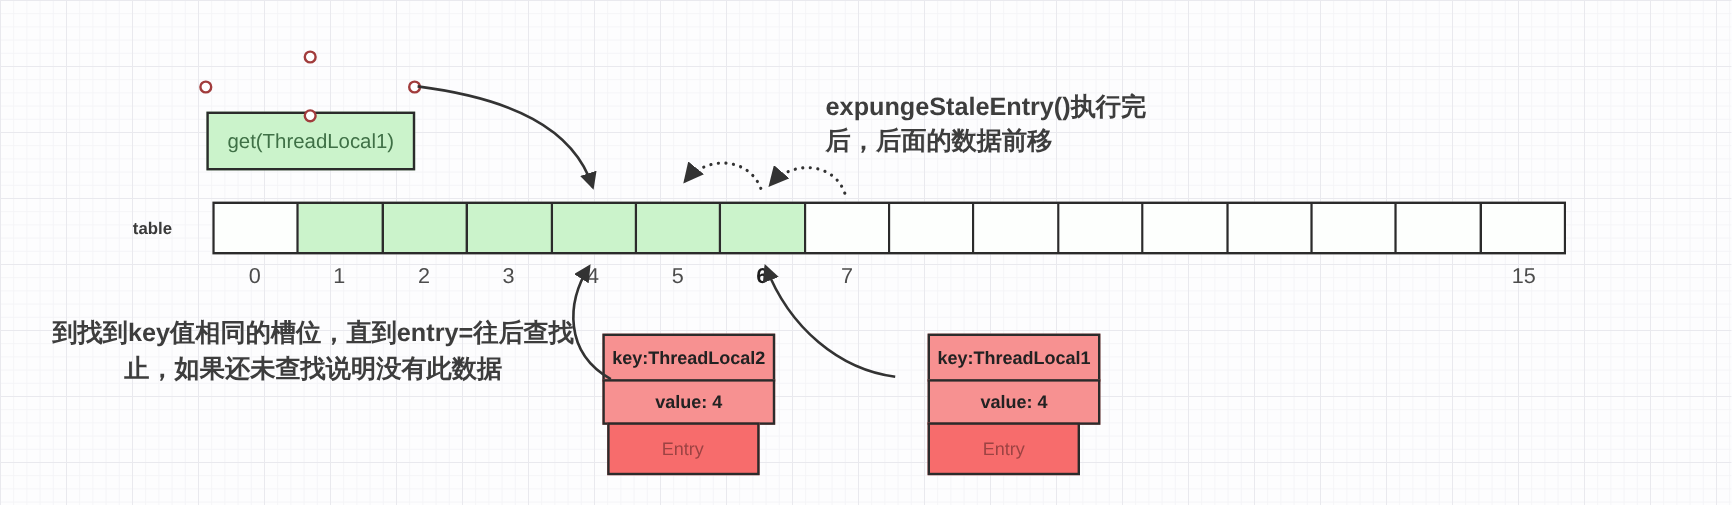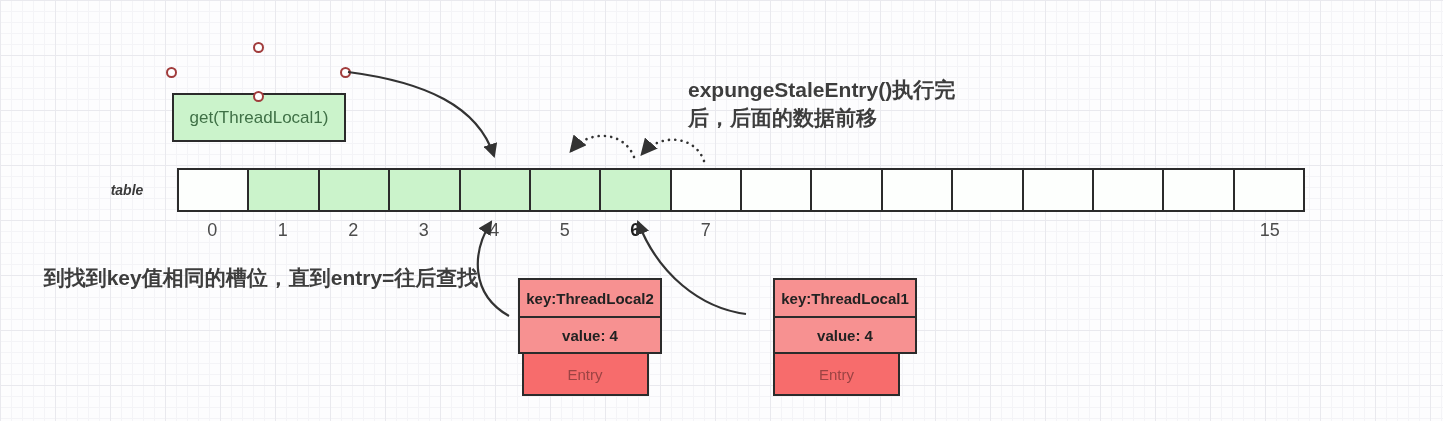--- a/index.html
+++ b/index.html
@@ -40,21 +40,21 @@
   .note-top {
     position: absolute; left: 688px; top: 76px; width: 362px;
     font-size: 21px; font-weight: bold;
     color: var(--text-dark); line-height: 28px; z-index: 2;
   }
 
   
   .table-label {
     position: absolute; left: 98px; top: 182px; width: 58px;
     text-align: center; font-size: 14px; font-weight: bold;
-    color: #3a3a3a; z-index: 2; font-style: italic;
+    color: #3a3a3a; z-index: 2;
   }
   .table-row {
     position: absolute; left: 177px; top: 168px;
     width: 1128px; height: 44px;
     border: 2px solid var(--border-dark);
     display: flex; background: #fff; z-index: 2;
   }
   .cell { flex: 1; border-right: 2px solid var(--border-dark); background: #fdfffd; }
   .cell:last-child { border-right: none; }
   .cell.green { background: var(--cell-green); }
@@ -71,21 +71,21 @@
 
   
   .note-left {
     position: absolute; left: 35px; top: 263px; width: 452px;
     text-align: center; font-size: 21px; font-weight: bold;
     color: var(--text-dark); line-height: 30px; z-index: 2;
   }
 
   
   .entry-box { position: absolute; width: 144px; z-index: 2; }
-  .entry-box.pos-1 { left: 508px; top: 278px; padding-left: 10px; }
+  .entry-box.pos-1 { left: 492px; top: 278px; padding-left: 10px; }
   .entry-box.pos-2 { left: 745px; top: 278px; padding-left: 28px; }
   .entry-key, .entry-value {
     width: 144px; height: 40px;
     background: var(--salmon);
     border: 2px solid var(--border-dark);
     display: flex; align-items: center; justify-content: center;
     font-size: 15px; font-weight: bold; color: #222;
   }
   .entry-value { margin-top: -2px; height: 38px; }
   .entry-footer {
@@ -154,20 +154,21 @@
       <div class="idx"></div>
       <div class="idx"></div>
       <div class="idx"></div>
       <div class="idx"></div>
       <div class="idx"></div>
       <div class="idx">15</div>
     </div>
 
   <div class="note-left">
     <div>到找到key值相同的槽位，直到entry=往后查找</div>
+    <div>止，如果还未查找说明没有此数据</div>
   </div>
 
   <div class="entry-box pos-1">
     <div class="entry-key">key:ThreadLocal2</div>
     <div class="entry-value">value: 4</div>
     <div class="entry-footer">Entry</div>
   </div>
 
   <div class="entry-box pos-2">
     <div class="entry-key">key:ThreadLocal1</div>

